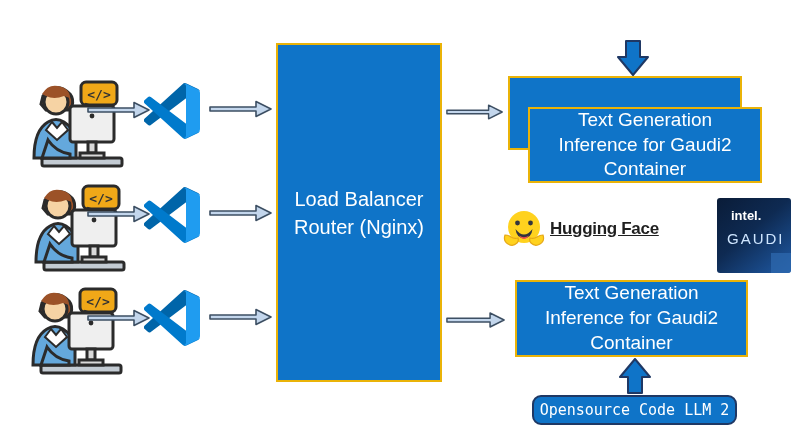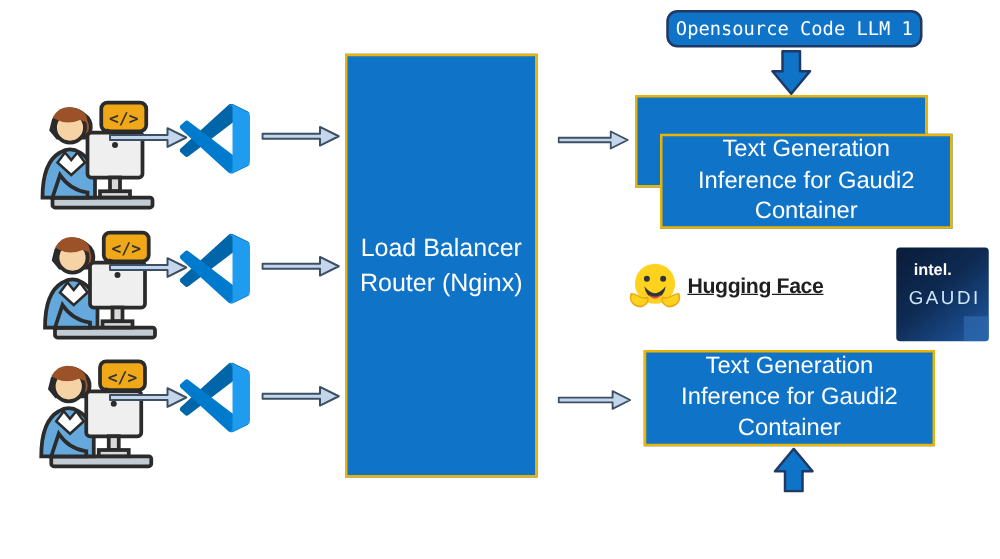--- a/index.html
+++ b/index.html
@@ -6,21 +6,21 @@
   #canvas{
     position:relative;width:800px;height:447px;background:#ffffff;overflow:hidden;
     font-family:"Liberation Sans","DejaVu Sans",sans-serif;
   }
   .abs{position:absolute;}
   
   .bluebox{
     background:#0F74C8;border:2px solid #eab308;box-sizing:border-box;
     color:#ffffff;display:flex;align-items:center;justify-content:center;text-align:center;
   }
-  .lb-box{left:276px;top:43px;width:154px;height:339px;font-size:20px;line-height:1.4;}
+  .lb-box{left:276px;top:43px;width:166px;height:339px;font-size:20px;line-height:1.4;}
   .lb-box .inner{max-width:150px;}
   .tgi{font-size:19px;line-height:1.3;}
   .tgi .inner{max-width:205px;margin:0 auto;}
   .tgi-back{left:508px;top:76px;width:234px;height:74px;}
   .tgi-front{left:528px;top:107px;width:234px;height:76px;}
   .tgi-bottom{left:515px;top:280px;width:233px;height:77px;}
   
   .llm-pill{
     background:#0F74C8;border:2px solid #1F3864;border-radius:9px;box-sizing:border-box;
     color:#ffffff;display:flex;align-items:center;justify-content:center;
@@ -139,23 +139,20 @@
     <div class="inner">Load Balancer Router (Nginx)</div>
   </div>
 
   <svg class="abs" style="left:446px;top:103px" width="58" height="18" viewBox="0 0 64 18">
       <use href="#thinarrow"></use>
     </svg>
   <svg class="abs" style="left:446px;top:311px" width="60" height="18" viewBox="0 0 64 18">
       <use href="#thinarrow"></use>
     </svg>
 
-  <div class="abs llm-pill llm1">
-    <span>Opensource Code LLM 1</span>
-  </div>
   <svg class="abs" style="left:616px;top:40px" width="34" height="36" viewBox="0 0 34 36">
       <use href="#blockdown"></use>
     </svg>
 
   <div class="abs bluebox tgi tgi-back"></div>
   <div class="abs bluebox tgi tgi-front">
     <div class="inner">Text Generation Inference for Gaudi2 Container</div>
   </div>
 
   <svg class="abs" style="left:503px;top:207px" width="42" height="42" viewBox="0 0 42 40">
@@ -168,14 +165,17 @@
     <div class="gaudi-brand">intel.</div>
     <div class="gaudi-product">GAUDI</div>
   </div>
 
   <div class="abs bluebox tgi tgi-bottom">
     <div class="inner">Text Generation Inference for Gaudi2 Container</div>
   </div>
   <svg class="abs" style="left:618px;top:358px;transform:scaleY(-1)" width="34" height="36" viewBox="0 0 34 36">
       <use href="#blockdown"></use>
     </svg>
+  <div class="abs llm-pill llm2">
+    <span>Opensource Code LLM 2</span>
+  </div>
 
 </div>
 
 </body></html>

